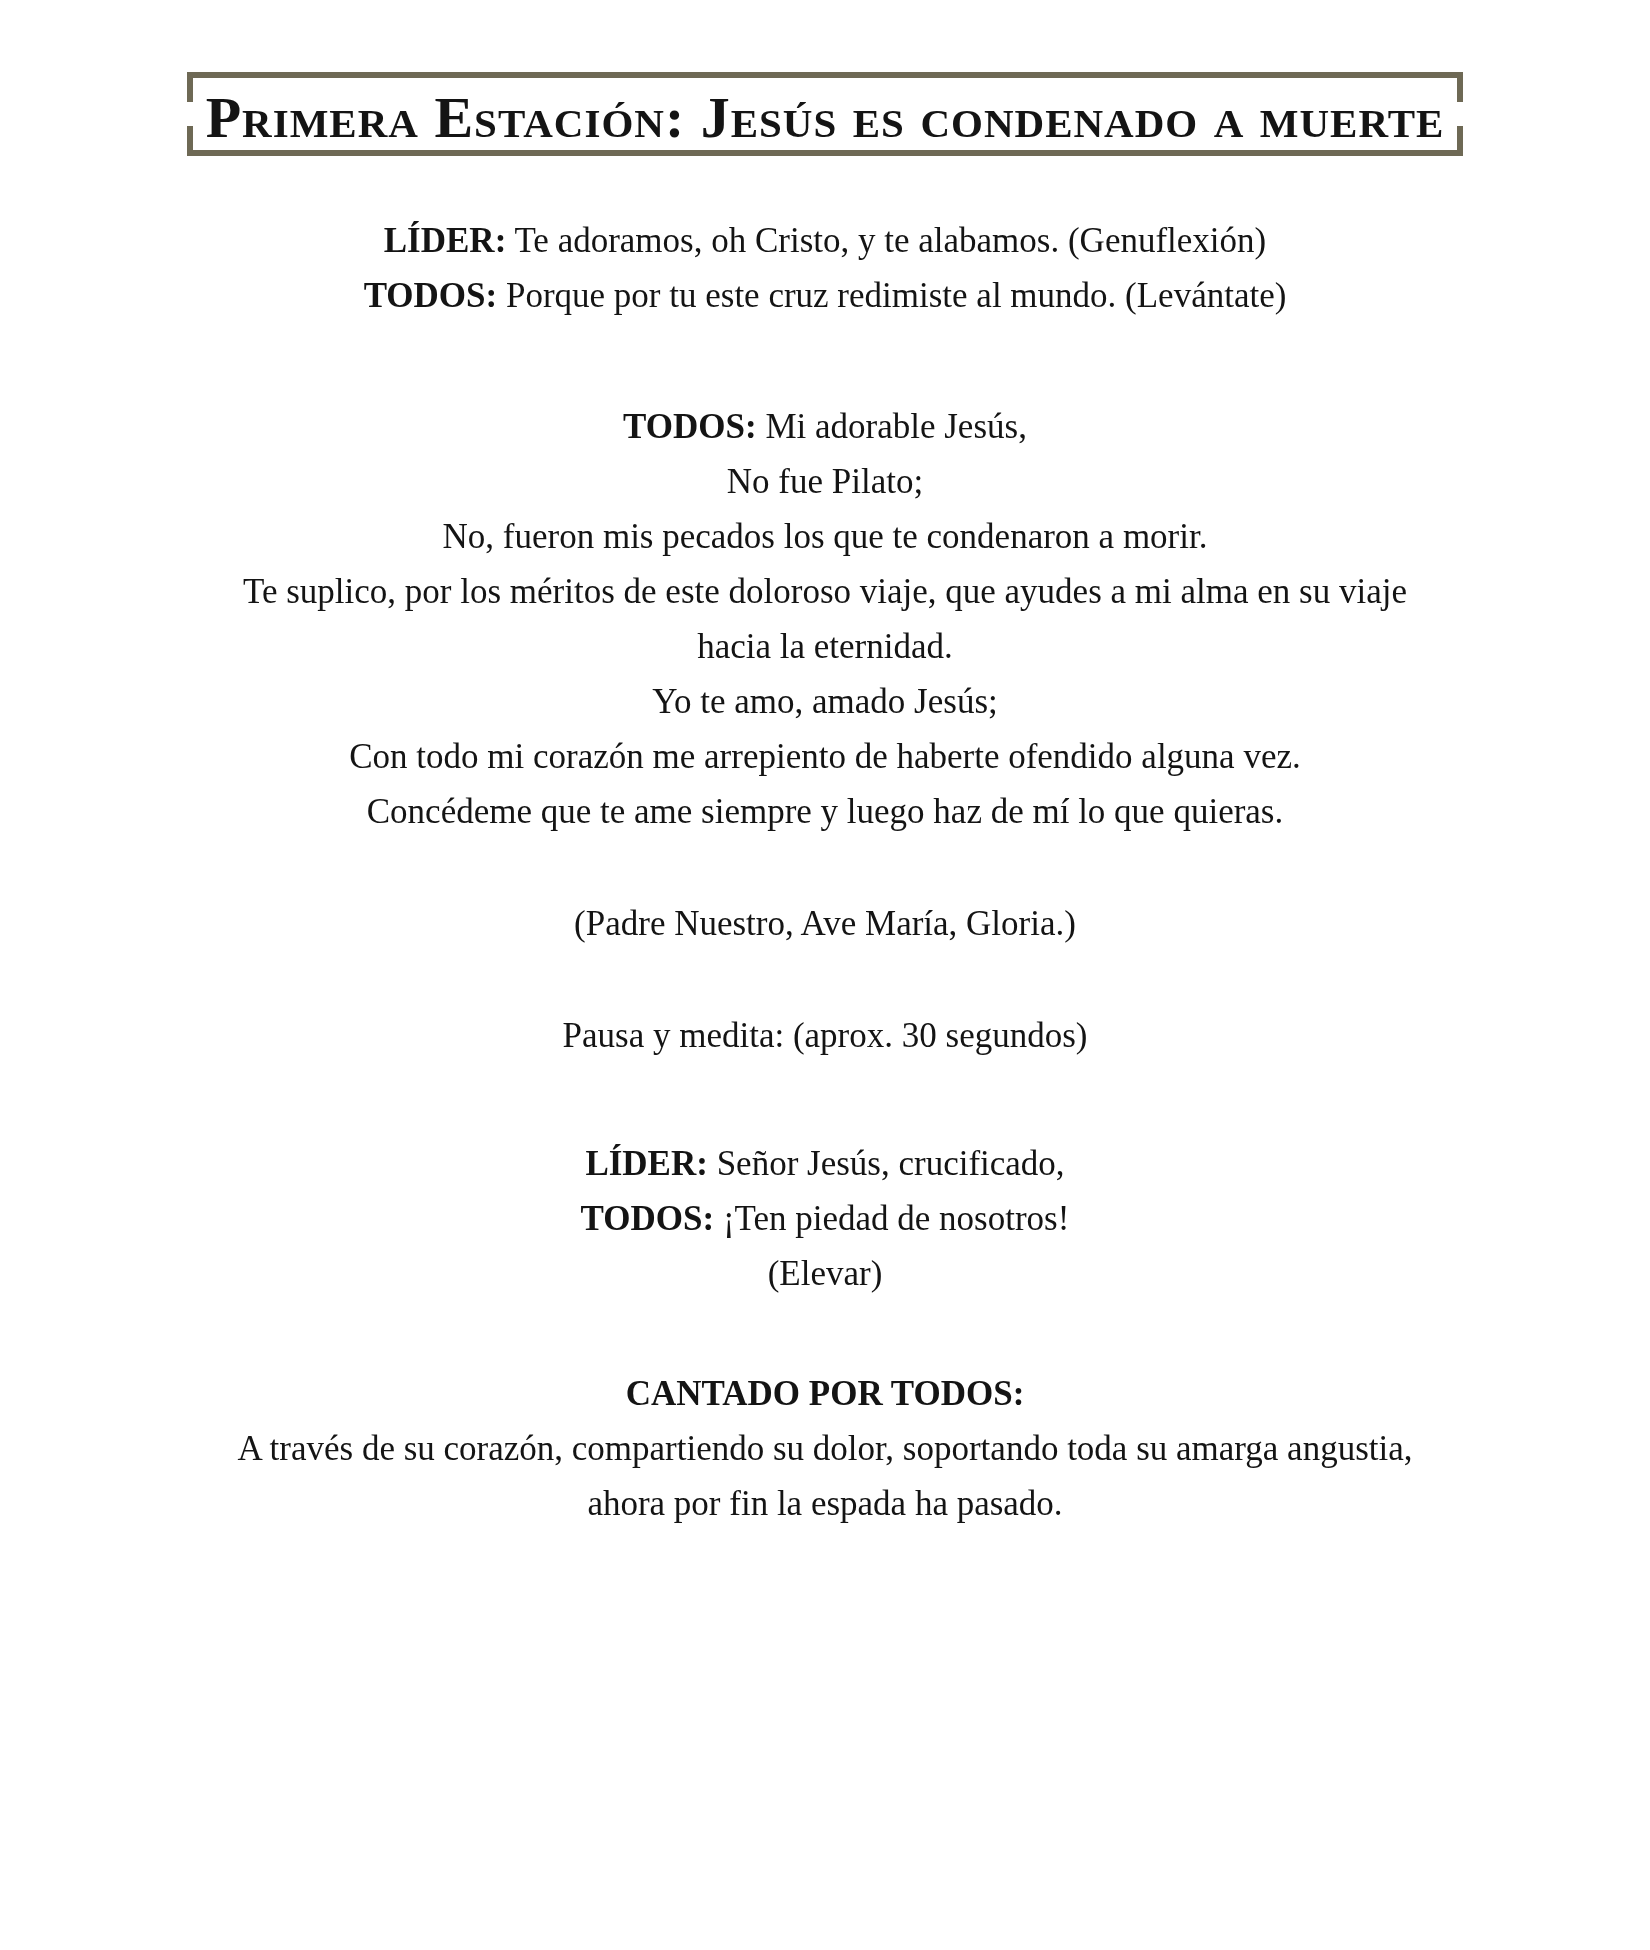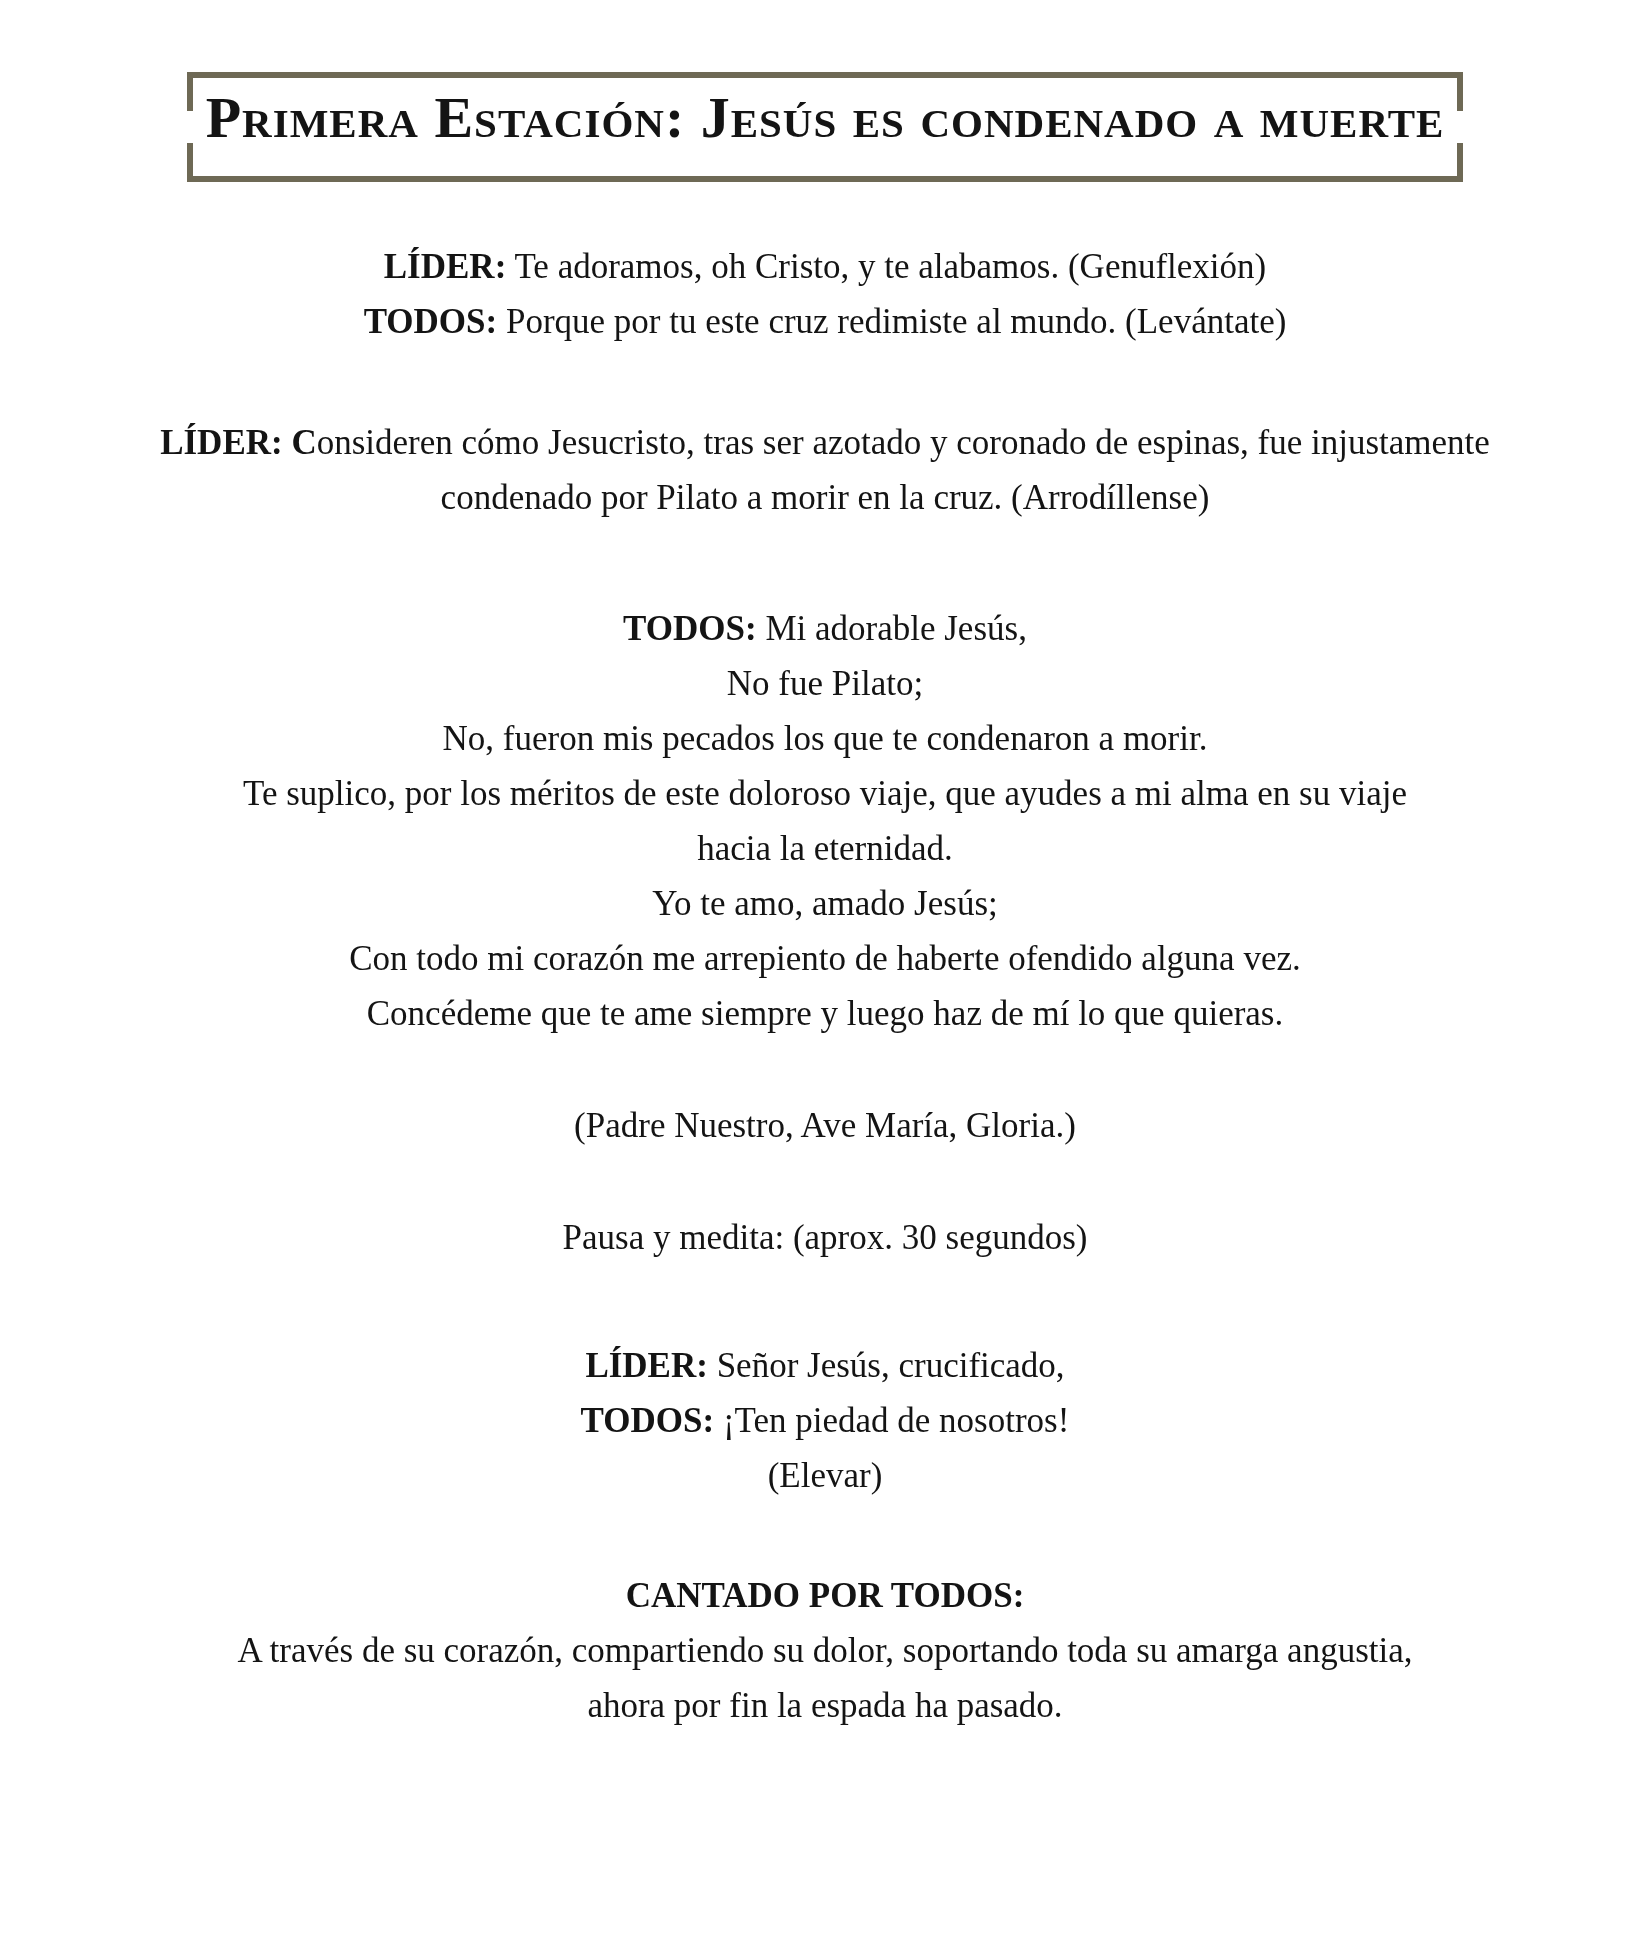--- a/index.html
+++ b/index.html
@@ -23,21 +23,21 @@
     background:var(--bg);
     color:var(--text);
     font-family:"Liberation Serif","DejaVu Serif",serif;
   }
   
   .title-frame{
     position:relative;
     margin:72px 187px 0 187px;
     border-top:6px solid var(--frame);
     border-bottom:6px solid var(--frame);
-    padding:8px 12px 26px 12px;
+    padding:8px 12px 0 12px;
   }
   .title-frame::before,
   .title-frame::after{
     content:"";
     position:absolute;
     top:0;
     bottom:0;
     width:6px;
     background:linear-gradient(to bottom,
       var(--frame) 0 34%,
@@ -83,21 +83,20 @@
     <h1 class="title">Primera Estación: Jesús es condenado a muerte</h1>
   </div>
 
   <div class="content">
 
     <div class="para opening">
       <div class="line"><b class="lbl">LÍDER:</b><span> Te adoramos, oh Cristo, y te alabamos. (Genuflexión)</span></div>
       <div class="line"><b class="lbl">TODOS:</b><span> Porque por tu este cruz redimiste al mundo. (Levántate)</span></div>
     </div>
 
-    <div class="para meditation"><b class="lbl">LÍDER: C</b><span>onsideren cómo Jesucristo, tras ser azotado y coronado de espinas, fue injustamente condenado por Pilato a morir en la cruz. (Arrodíllense)</span></div>
 
     <div class="para prayer">
       <div class="line"><b class="lbl">TODOS:</b><span> Mi adorable Jesús,</span></div>
       <div class="line">No fue Pilato;</div>
       <div class="line">No, fueron mis pecados los que te condenaron a morir.</div>
       <div class="line">Te suplico, por los méritos de este doloroso viaje, que ayudes a mi alma en su viaje</div>
       <div class="line">hacia la eternidad.</div>
       <div class="line">Yo te amo, amado Jesús;</div>
       <div class="line">Con todo mi corazón me arrepiento de haberte ofendido alguna vez.</div>
       <div class="line">Concédeme que te ame siempre y luego haz de mí lo que quieras.</div>

